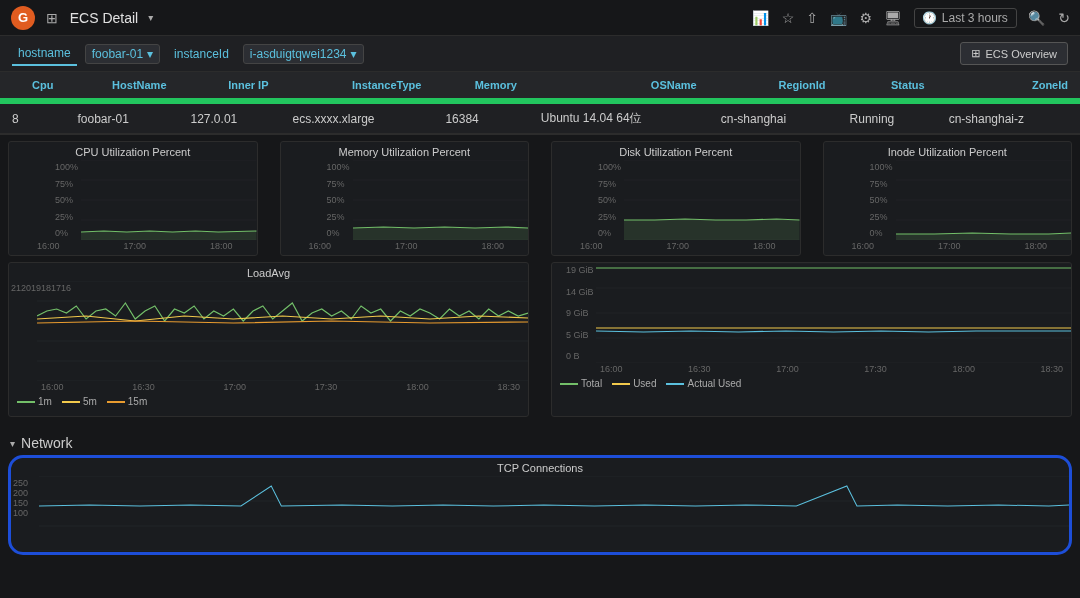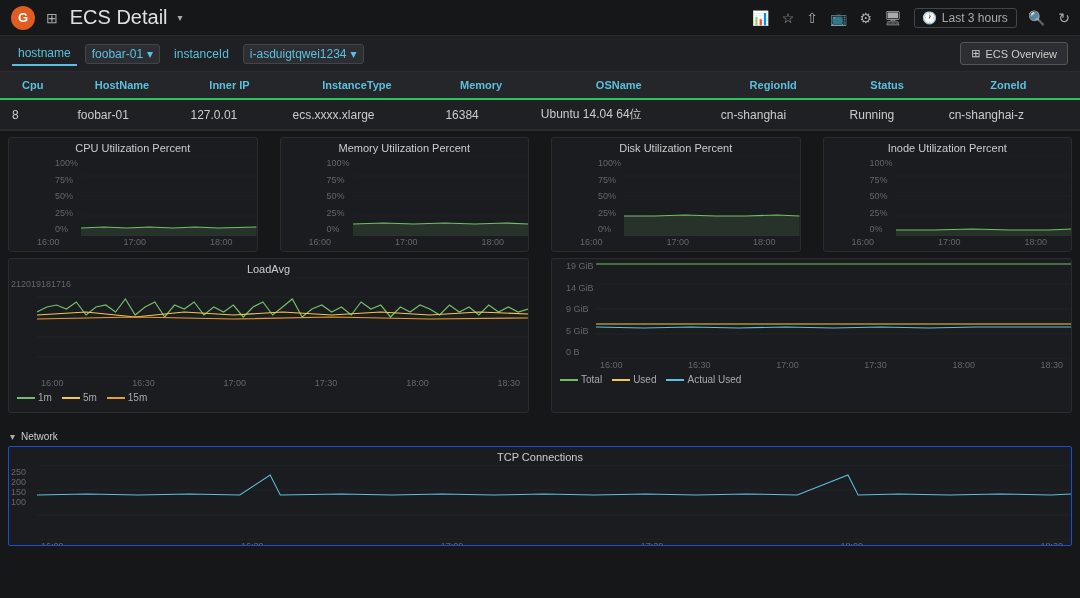--- a/index.html
+++ b/index.html
@@ -2,38 +2,38 @@
 <html><head>
   <meta charset="utf-8">
   <style>
     * { box-sizing: border-box; margin: 0; padding: 0; }
     body { background: #161719; color: #ccc; font-family: 'Helvetica Neue', Arial, sans-serif; font-size: 12px; overflow: hidden; width: 1080px; height: 598px; }
 
     
     .topnav { background: #161719; border-bottom: 1px solid #2c2c2c; height: 36px; display: flex; align-items: center; padding: 0 10px; gap: 10px; }
     .topnav-logo { width: 26px; height: 26px; }
     .topnav-grid-icon { color: #aaa; font-size: 14px; margin-right: 2px; }
-    .topnav-title { color: #e0e0e0; font-size: 20px; font-weight: 500; }
+    .topnav-title { color: #e0e0e0; font-size: 14px; font-weight: 500; }
     .topnav-caret { color: #aaa; font-size: 10px; }
     .topnav-right { margin-left: auto; display: flex; align-items: center; gap: 12px; }
     .topnav-icon { color: #aaa; font-size: 14px; cursor: pointer; }
     .topnav-timerange { color: #aaa; font-size: 12px; display: flex; align-items: center; gap: 4px; border: 1px solid #444; border-radius: 3px; padding: 2px 8px; }
 
     
     .secondbar { background: #1f2023; border-bottom: 1px solid #2c2c2c; height: 36px; display: flex; align-items: center; padding: 0 12px; gap: 8px; }
     .filter-tab { background: transparent; border: none; color: #5bc0de; font-size: 12px; cursor: pointer; padding: 4px 6px; }
     .filter-tab.active-tab { color: #5bc0de; border-bottom: 2px solid #5bc0de; }
     .filter-dropdown { background: #2c2e33; border: 1px solid #444; border-radius: 3px; color: #5bc0de; font-size: 12px; padding: 2px 6px; cursor: pointer; display: flex; align-items: center; gap: 4px; }
     .ecs-overview-btn { margin-left: auto; background: #2c2e33; border: 1px solid #555; border-radius: 3px; color: #ccc; font-size: 11px; padding: 4px 10px; cursor: pointer; display: flex; align-items: center; gap: 5px; }
 
     
     .info-table-wrap { background: #1f2023; border-bottom: 1px solid #2c2c2c; padding: 0; }
     .info-table { width: 100%; border-collapse: collapse; }
     .info-table thead tr { background: #252629; }
-    .info-table thead th { color: #5bc0de; font-weight: 600; font-size: 11px; padding: 7px 12px; text-align: center; border-bottom: 2px solid #22c55e; }
+    .info-table thead th { color: #5bc0de; font-weight: 600; font-size: 11px; padding: 7px 12px; text-align: right; border-bottom: 6px solid #22c55e; }
     .info-table tbody tr { background: #1f2023; }
     .info-table tbody td { color: #ccc; font-size: 12px; padding: 6px 12px; border-bottom: 1px solid #2c2c2c; }
 
     
     .charts-area { background: #161719; padding: 6px 8px; }
     .charts-row { display: flex; gap: 22px; margin-bottom: 6px; }
 
     
     .chart-panel { background: #1a1c1f; border: 1px solid #2c2c2c; border-radius: 3px; flex: 1; position: relative; overflow: hidden; }
     .chart-title { text-align: center; font-size: 11px; color: #ccc; padding: 4px 0 2px; }
@@ -55,25 +55,25 @@
     .x-label { font-size: 9px; color: #666; }
 
     
     .legend { display: flex; gap: 10px; padding: 2px 8px 4px; }
     .legend-item { display: flex; align-items: center; gap: 3px; font-size: 10px; color: #aaa; }
     .legend-line { width: 18px; height: 2px; }
 
     
     .section-header { display: flex; align-items: center; gap: 6px; padding: 6px 10px 4px; background: #161719; }
     .section-chevron { color: #aaa; font-size: 10px; cursor: pointer; }
-    .section-title { color: #ccc; font-size: 10px; font-weight: 500; }
+    .section-title { color: #ccc; font-size: 14px; font-weight: 500; }
 
     
     .network-area { background: #161719; padding: 0 8px 6px; }
-    .tcp-panel { background: #1a1c1f; border: 1px solid #1d4ed8; border-radius: 2px; height: 100px; }
+    .tcp-panel { background: #1a1c1f; border: 3px solid #1d4ed8; border-radius: 15px; height: 100px; }
 
     
     .grid-line { stroke: #2a2c30; stroke-width: 0.5; }
     .chart-line-green { fill: none; stroke: #73bf69; stroke-width: 1.2; }
     .chart-line-yellow { fill: none; stroke: #f2c94c; stroke-width: 1.2; }
     .chart-line-orange { fill: none; stroke: #e89b2f; stroke-width: 1.2; }
     .chart-area-green { fill: rgba(115,191,105,0.15); stroke: none; }
   </style>
 </head>
 <body>

